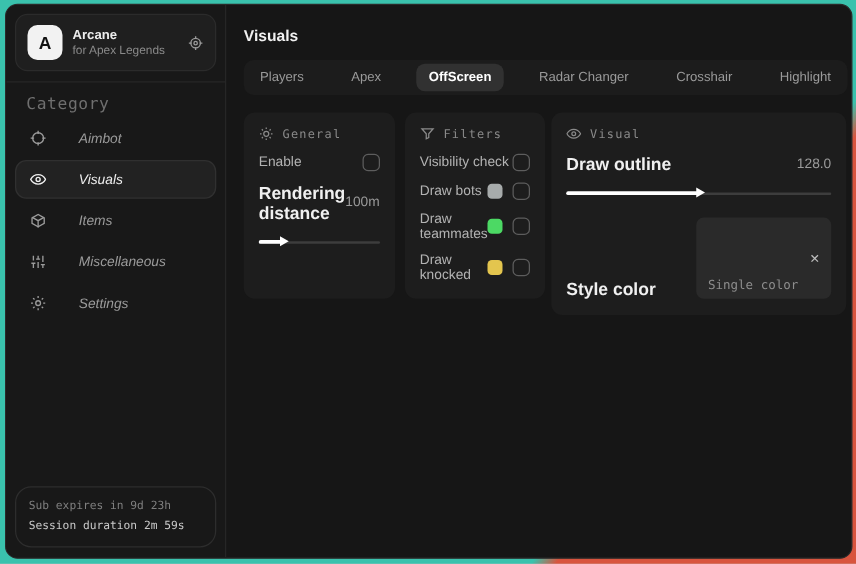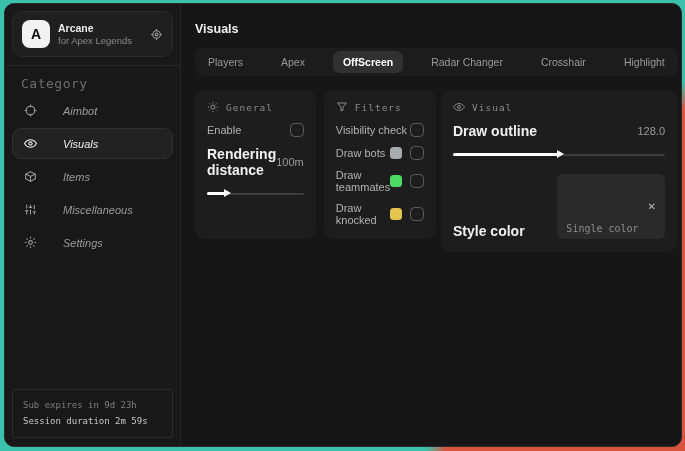--- a/index.html
+++ b/index.html
@@ -40,21 +40,21 @@
   .nav-item {
     display:flex; align-items:center; gap:26px; padding:8px 10px;
     border-radius:9px; color:#9b9b9b; font-size:11px; border:1px solid transparent;
     cursor:pointer;
     font-style:italic;
   }
   .nav-item.active { background:#222222; border-color:#303030; color:#efefef; }
   .nav-item .nico { display:flex; width:14px; justify-content:center; }
   .sidebar-spacer { flex:1; }
   .sub-box {
-    margin:0 7px 8px 7px; border:1px solid #2d2d2d; border-radius:3px;
+    margin:0 7px 8px 7px; border:1px solid #2d2d2d; border-radius:13px;
     padding:8px 10px; font-family:"DejaVu Sans Mono", monospace; line-height:1.7;
   }
   .sub-line1 { color:#7f7f7f; font-size:9px; }
   .sub-line2 { color:#c9c9c9; font-size:9px; }
   
   .main { flex:1; padding:12px 14px; display:flex; flex-direction:column; }
   .page-title { color:#f1f1f1; font-size:12.5px; font-weight:bold; margin:6px 0 12px 0; }
   .tabbar {
     display:inline-flex; align-self:flex-start; background:#1c1c1c;
     border-radius:8px; padding:3px; gap:18px; margin-bottom:14px;text-align:right;

